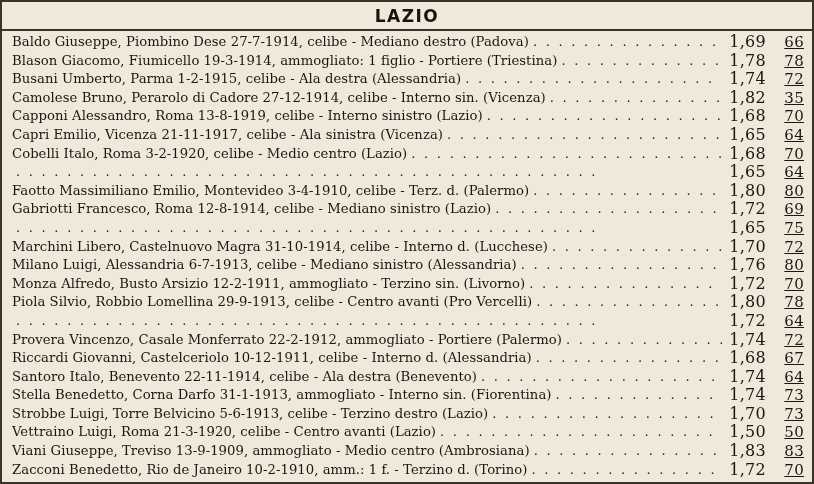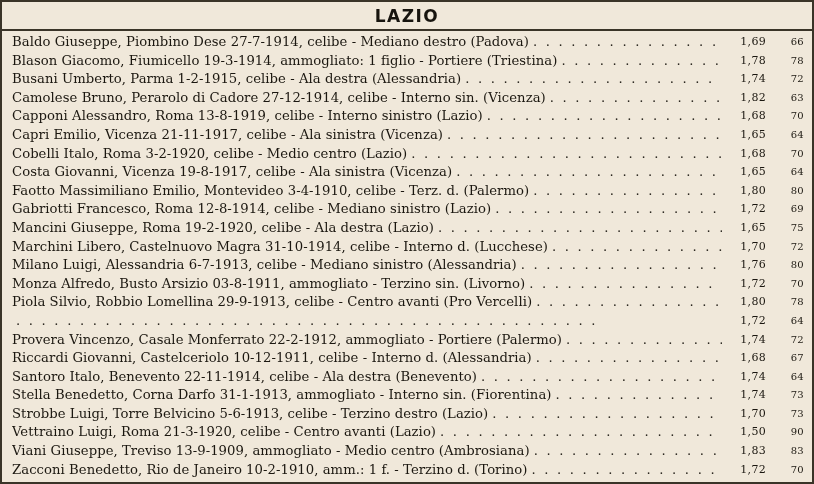--- a/index.html
+++ b/index.html
@@ -67,28 +67,29 @@
     white-space: nowrap;
     color: #1b1710;
     font-size: 13.2px;
     letter-spacing: 2.2px;
     padding-left: 4px;
     opacity: 0.95;
   }
   .col-height {
     flex: 0 0 44px;
     text-align: right;
-    font-size: 11px;
+    font-size: 16px;
     letter-spacing: 0.3px;
   }
   .col-weight {
     flex: 0 0 38px;
     text-align: right;
-    font-size: 10px;
+    font-size: 15px;
     letter-spacing: 0.3px;
+    text-decoration: underline;
   }
 </style>
 </head>
 <body>
 
 <div class="page">
   <div class="title">LAZIO</div>
   <div class="rule"></div>
   <div class="roster" id="player-list">
       <div class="row">
@@ -114,21 +115,21 @@
         </div>
         <div class="col-height">1,74</div>
         <div class="col-weight">72</div>
       </div>
       <div class="row">
         <div class="entry">
           <span class="entry-text">Camolese Bruno, Perarolo di Cadore 27-12-1914, celibe - Interno sin. (Vicenza)</span>
           <span class="leaders">. . . . . . . . . . . . . . . . . . . . . . . . . . . . . . . . . . . . . . . . . . . . . .</span>
         </div>
         <div class="col-height">1,82</div>
-        <div class="col-weight">63</div>
+        <div class="col-weight">35</div>
       </div>
       <div class="row">
         <div class="entry">
           <span class="entry-text">Capponi Alessandro, Roma 13-8-1919, celibe - Interno sinistro (Lazio)</span>
           <span class="leaders">. . . . . . . . . . . . . . . . . . . . . . . . . . . . . . . . . . . . . . . . . . . . . .</span>
         </div>
         <div class="col-height">1,68</div>
         <div class="col-weight">70</div>
       </div>
       <div class="row">
@@ -142,21 +143,20 @@
       <div class="row">
         <div class="entry">
           <span class="entry-text">Cobelli Italo, Roma 3-2-1920, celibe - Medio centro (Lazio)</span>
           <span class="leaders">. . . . . . . . . . . . . . . . . . . . . . . . . . . . . . . . . . . . . . . . . . . . . .</span>
         </div>
         <div class="col-height">1,68</div>
         <div class="col-weight">70</div>
       </div>
       <div class="row">
         <div class="entry">
-          <span class="entry-text">Costa Giovanni, Vicenza 19-8-1917, celibe - Ala sinistra (Vicenza)</span>
           <span class="leaders">. . . . . . . . . . . . . . . . . . . . . . . . . . . . . . . . . . . . . . . . . . . . . .</span>
         </div>
         <div class="col-height">1,65</div>
         <div class="col-weight">64</div>
       </div>
       <div class="row">
         <div class="entry">
           <span class="entry-text">Faotto Massimiliano Emilio, Montevideo 3-4-1910, celibe - Terz. d. (Palermo)</span>
           <span class="leaders">. . . . . . . . . . . . . . . . . . . . . . . . . . . . . . . . . . . . . . . . . . . . . .</span>
         </div>
@@ -166,21 +166,20 @@
       <div class="row">
         <div class="entry">
           <span class="entry-text">Gabriotti Francesco, Roma 12-8-1914, celibe - Mediano sinistro (Lazio)</span>
           <span class="leaders">. . . . . . . . . . . . . . . . . . . . . . . . . . . . . . . . . . . . . . . . . . . . . .</span>
         </div>
         <div class="col-height">1,72</div>
         <div class="col-weight">69</div>
       </div>
       <div class="row">
         <div class="entry">
-          <span class="entry-text">Mancini Giuseppe, Roma 19-2-1920, celibe - Ala destra (Lazio)</span>
           <span class="leaders">. . . . . . . . . . . . . . . . . . . . . . . . . . . . . . . . . . . . . . . . . . . . . .</span>
         </div>
         <div class="col-height">1,65</div>
         <div class="col-weight">75</div>
       </div>
       <div class="row">
         <div class="entry">
           <span class="entry-text">Marchini Libero, Castelnuovo Magra 31-10-1914, celibe - Interno d. (Lucchese)</span>
           <span class="leaders">. . . . . . . . . . . . . . . . . . . . . . . . . . . . . . . . . . . . . . . . . . . . . .</span>
         </div>
@@ -190,21 +189,21 @@
       <div class="row">
         <div class="entry">
           <span class="entry-text">Milano Luigi, Alessandria 6-7-1913, celibe - Mediano sinistro (Alessandria)</span>
           <span class="leaders">. . . . . . . . . . . . . . . . . . . . . . . . . . . . . . . . . . . . . . . . . . . . . .</span>
         </div>
         <div class="col-height">1,76</div>
         <div class="col-weight">80</div>
       </div>
       <div class="row">
         <div class="entry">
-          <span class="entry-text">Monza Alfredo, Busto Arsizio 03-8-1911, ammogliato - Terzino sin. (Livorno)</span>
+          <span class="entry-text">Monza Alfredo, Busto Arsizio 12-2-1911, ammogliato - Terzino sin. (Livorno)</span>
           <span class="leaders">. . . . . . . . . . . . . . . . . . . . . . . . . . . . . . . . . . . . . . . . . . . . . .</span>
         </div>
         <div class="col-height">1,72</div>
         <div class="col-weight">70</div>
       </div>
       <div class="row">
         <div class="entry">
           <span class="entry-text">Piola Silvio, Robbio Lomellina 29-9-1913, celibe - Centro avanti (Pro Vercelli)</span>
           <span class="leaders">. . . . . . . . . . . . . . . . . . . . . . . . . . . . . . . . . . . . . . . . . . . . . .</span>
         </div>
@@ -257,21 +256,21 @@
         </div>
         <div class="col-height">1,70</div>
         <div class="col-weight">73</div>
       </div>
       <div class="row">
         <div class="entry">
           <span class="entry-text">Vettraino Luigi, Roma 21-3-1920, celibe - Centro avanti (Lazio)</span>
           <span class="leaders">. . . . . . . . . . . . . . . . . . . . . . . . . . . . . . . . . . . . . . . . . . . . . .</span>
         </div>
         <div class="col-height">1,50</div>
-        <div class="col-weight">90</div>
+        <div class="col-weight">50</div>
       </div>
       <div class="row">
         <div class="entry">
           <span class="entry-text">Viani Giuseppe, Treviso 13-9-1909, ammogliato - Medio centro (Ambrosiana)</span>
           <span class="leaders">. . . . . . . . . . . . . . . . . . . . . . . . . . . . . . . . . . . . . . . . . . . . . .</span>
         </div>
         <div class="col-height">1,83</div>
         <div class="col-weight">83</div>
       </div>
       <div class="row">

